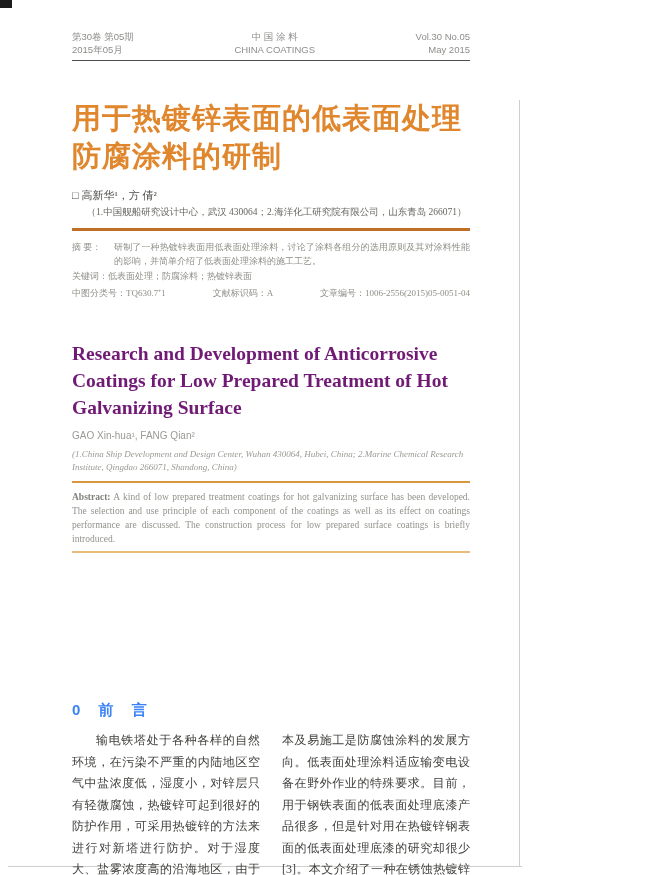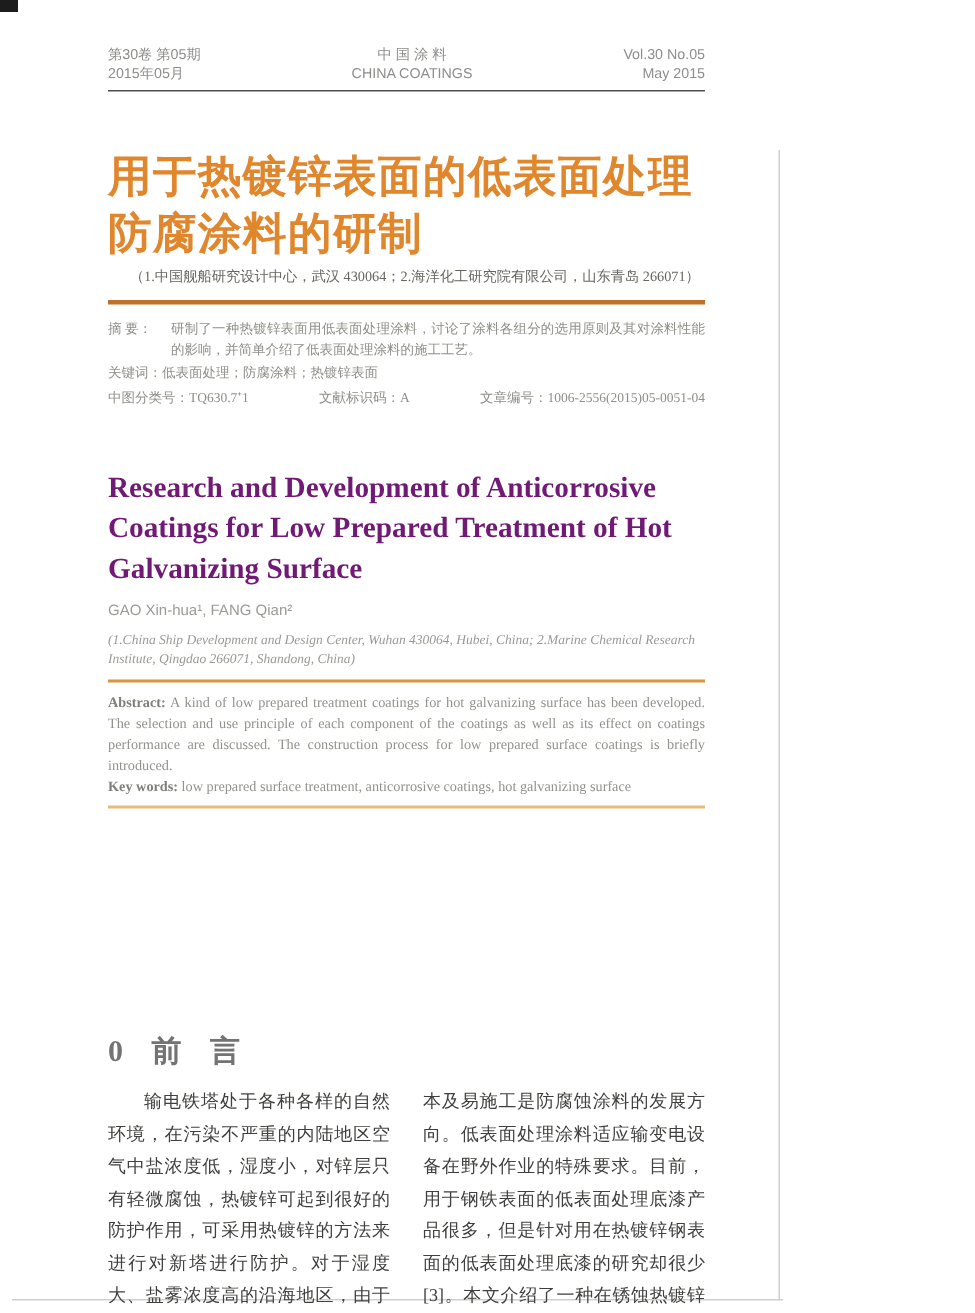--- a/index.html
+++ b/index.html
@@ -46,22 +46,22 @@
   .title-en { margin-top:40px; font-family:Liberation Serif, serif;
     font-weight:bold; font-size:19.5px; line-height:27px; color:#701a75; }
   .authors-en { margin-top:9px; font-family:"Liberation Sans", sans-serif; font-size:10px; color:#9a9a96; }
   .affil-en { margin-top:7px; font-style:italic; font-size:9px; line-height:13px; color:#999994; }
   .rule-mid { margin-top:7px; height:2px; background:#D8963F; }
   .meta-en { margin-top:7px; font-size:9.5px; line-height:14px; color:#92928c; text-align:justify; }
   .meta-en .blabel { font-weight:bold; color:#80807a; }
   .rule-thin { margin-top:5px; height:2px; background:#E7BB7C; }
 
   
-  .section-heading { margin-top:148px; font-family:Liberation Serif, serif;
-    font-weight:bold; font-size:20px; color:#737373; letter-spacing:7px; }
+  .section-heading { margin-top:148px; font-family:Liberation Sans, sans-serif;
+    font-weight:bold; font-size:15px; color:#3b82f6; letter-spacing:7px; }
   .columns { display:flex; gap:22px; margin-top:10px; }
   .col-text { flex:1; font-size:12px; line-height:21.5px; color:#3f3f3d;
     text-align:justify; font-family:"Liberation Serif", serif; }
   .col-text.indent { text-indent:2em; }
 </style>
 </head>
 <body>
 
 <div class="page">
   <div class="corner-mark"></div>
@@ -70,20 +70,21 @@
 
   <div class="content">
 
     <div class="jheader">
       <div class="col"><span>第30卷 第05期</span><br><span>2015年05月</span></div>
       <div class="col center"><span>中 国 涂 料</span><br><span>CHINA COATINGS</span></div>
       <div class="col right"><span>Vol.30 No.05</span><br><span>May 2015</span></div>
     </div>
 
     <h1 class="title-cn">用于热镀锌表面的低表面处理防腐涂料的研制</h1>
+    <div class="authors-cn">□ 高新华¹，方  倩²</div>
     <div class="affil-cn">（1.中国舰船研究设计中心，武汉  430064；2.海洋化工研究院有限公司，山东青岛  266071）</div>
     <div class="rule-thick"></div>
 
     <div class="meta-cn">
       <div class="abs-row">
         <span class="lbl">摘  要：</span>
         <span class="txt">研制了一种热镀锌表面用低表面处理涂料，讨论了涂料各组分的选用原则及其对涂料性能的影响，并简单介绍了低表面处理涂料的施工工艺。</span>
       </div>
       <div class="kw-row">
         <span>关键词：</span><span>低表面处理；防腐涂料；热镀锌表面</span>
@@ -97,23 +98,20 @@
 
     <h2 class="title-en">Research and Development of Anticorrosive Coatings for Low Prepared Treatment of Hot Galvanizing Surface</h2>
     <div class="authors-en">GAO Xin-hua¹, FANG Qian²</div>
     <div class="affil-en">(1.China Ship Development and Design Center, Wuhan 430064, Hubei, China; 2.Marine Chemical Research Institute, Qingdao 266071, Shandong, China)</div>
     <div class="rule-mid"></div>
 
     <div class="meta-en">
       <div>
         <span class="blabel">Abstract:</span><span> A kind of low prepared treatment coatings for hot galvanizing surface has been developed. The selection and use principle of each component of the coatings as well as its effect on coatings performance are discussed. The construction process for low prepared surface coatings is briefly introduced.</span>
       </div>
-      <div>
-        <span class="blabel">Key words:</span><span> low prepared surface treatment, anticorrosive coatings, hot galvanizing surface</span>
-      </div>
     </div>
     <div class="rule-thin"></div>
 
     <h3 class="section-heading">0 前 言</h3>
 
     <div class="columns">
       <div class="col-text indent">输电铁塔处于各种各样的自然环境，在污染不严重的内陆地区空气中盐浓度低，湿度小，对锌层只有轻微腐蚀，热镀锌可起到很好的防护作用，可采用热镀锌的方法来进行对新塔进行防护。对于湿度大、盐雾浓度高的沿海地区，由于恶劣的环境通常会导致整塔腐蚀，可使用热镀锌再涂装防腐涂料的双重防护来提高其防护效果[1-2]，高耐久性、低污染、低成</div>
       <div class="col-text">本及易施工是防腐蚀涂料的发展方向。低表面处理涂料适应输变电设备在野外作业的特殊要求。目前，用于钢铁表面的低表面处理底漆产品很多，但是针对用在热镀锌钢表面的低表面处理底漆的研究却很少[3]。本文介绍了一种在锈蚀热镀锌表面有良好的施工性能和附着力的低表面处理防腐涂料，该涂料与丙烯酸面漆配套后，涂层具有优异的防护性能，可用于输电线路铁塔的维修防护。</div>
     </div>
 

